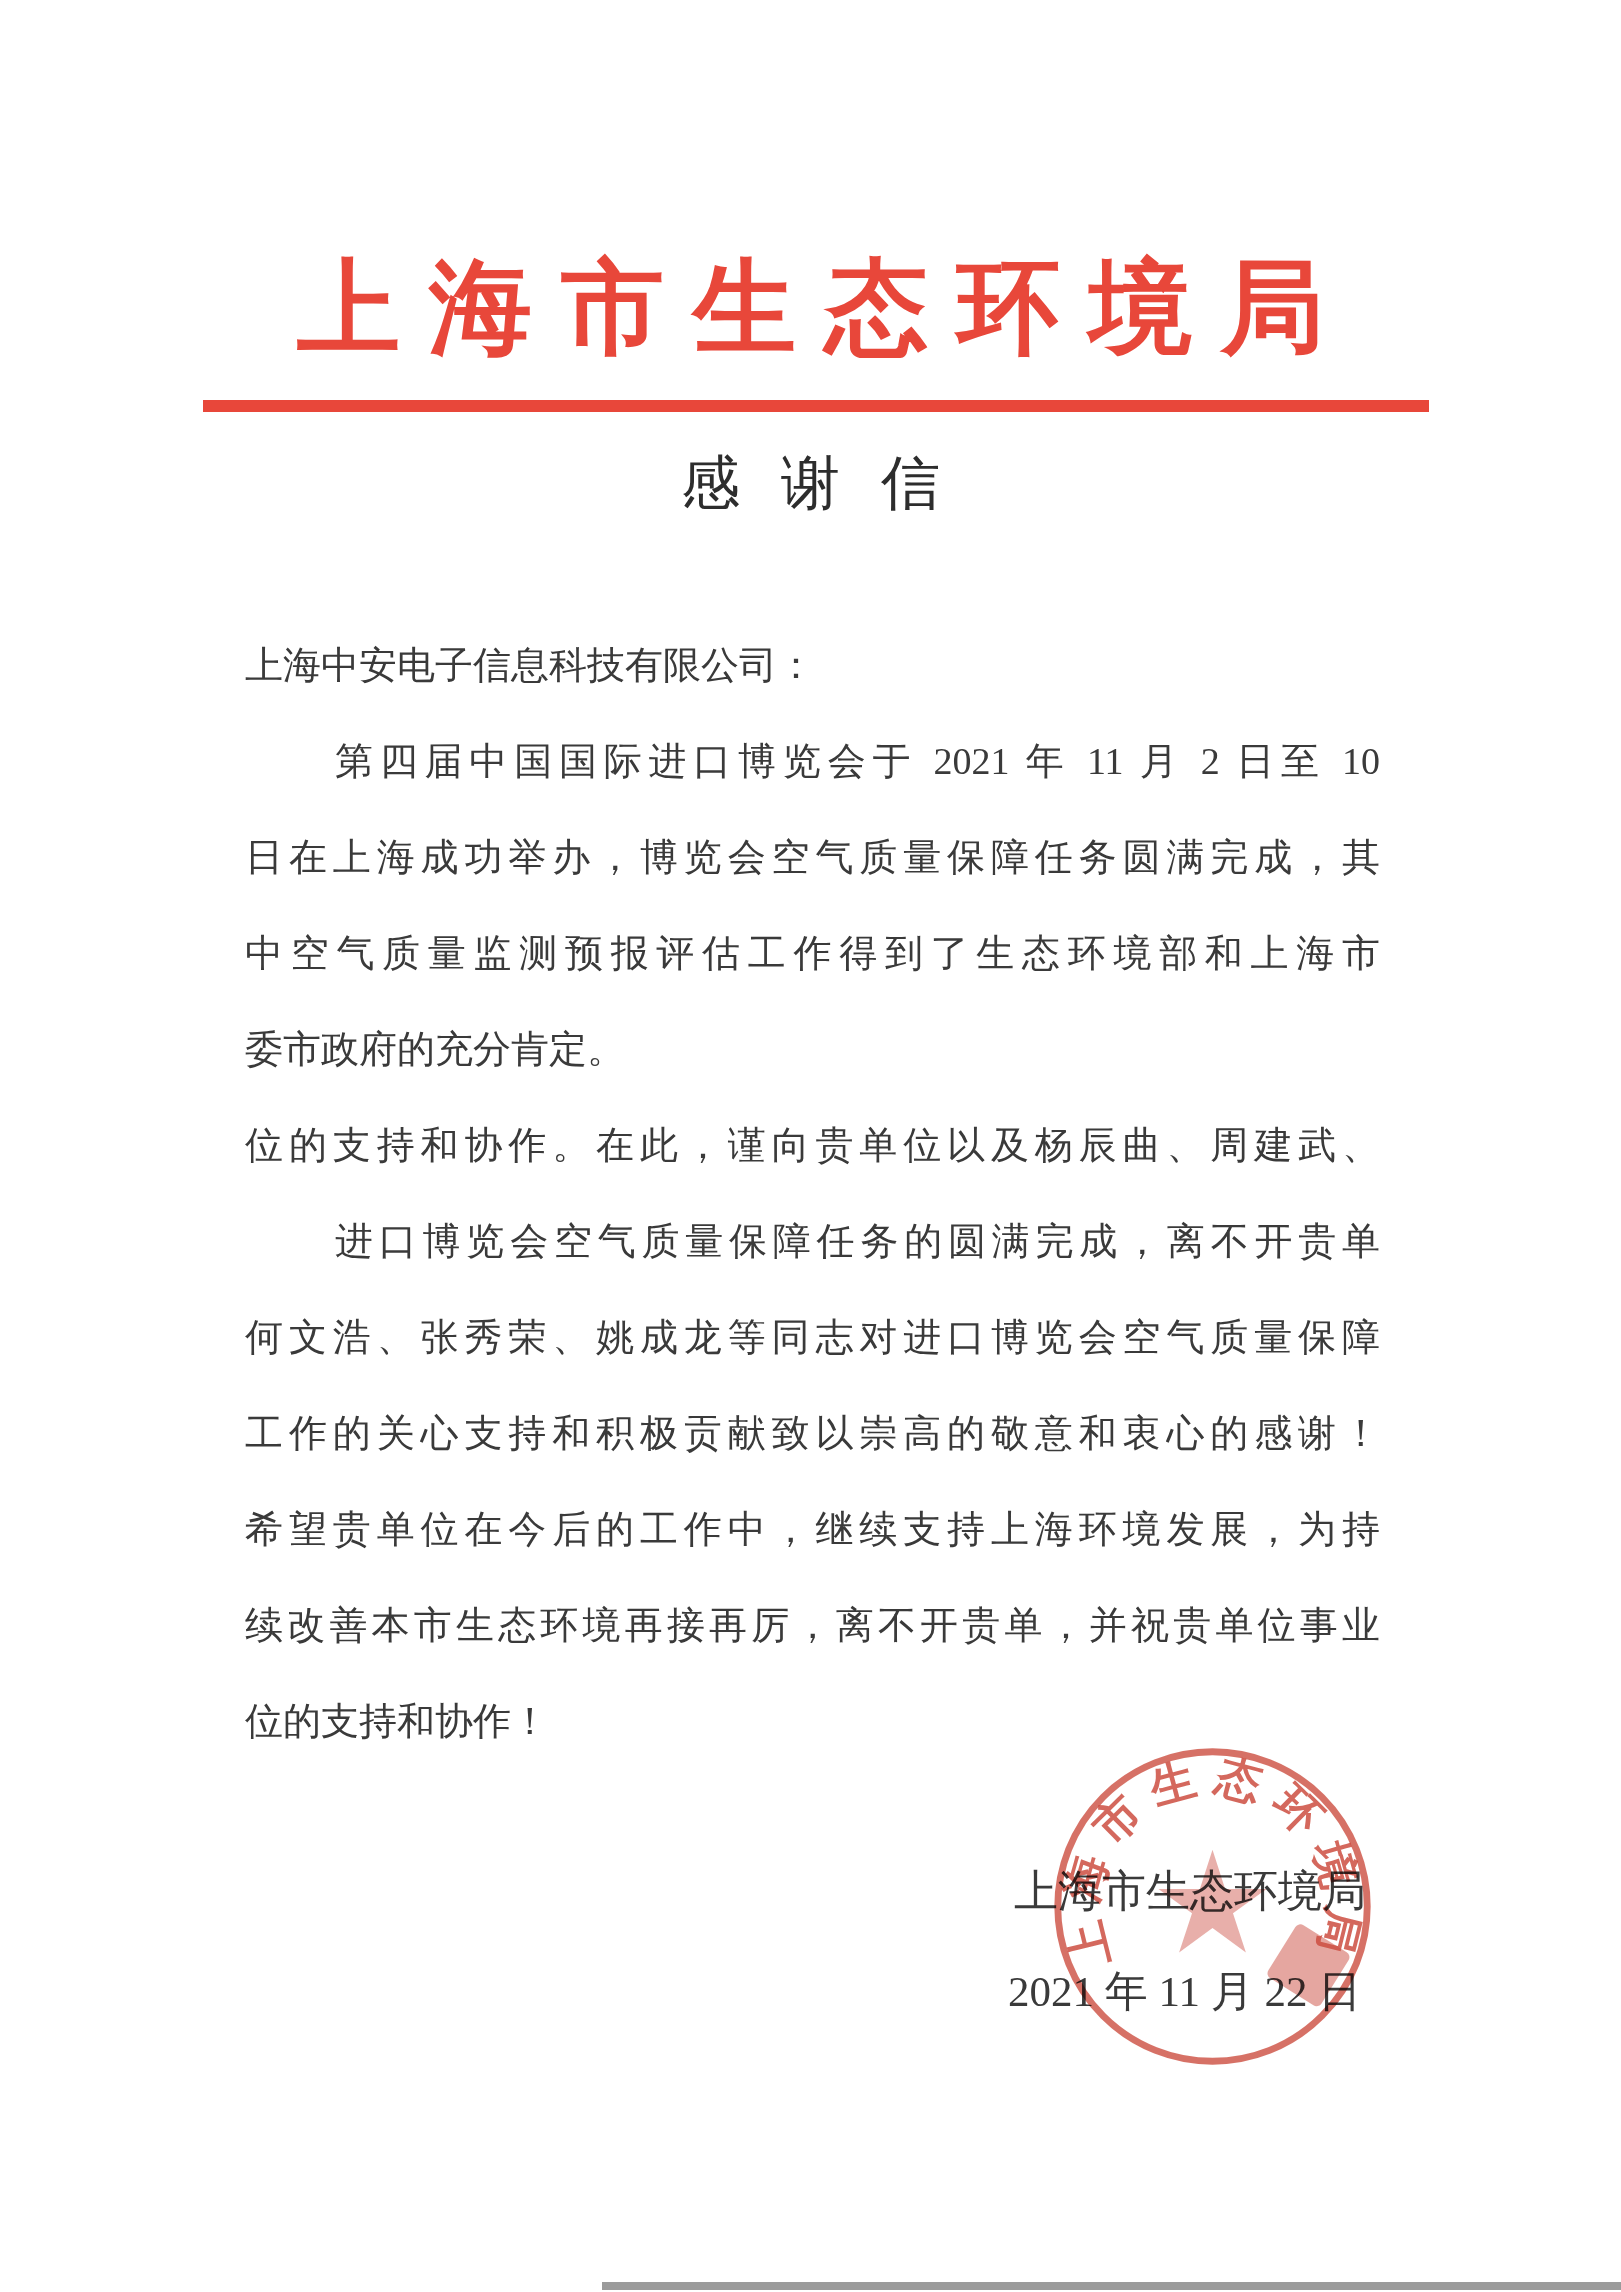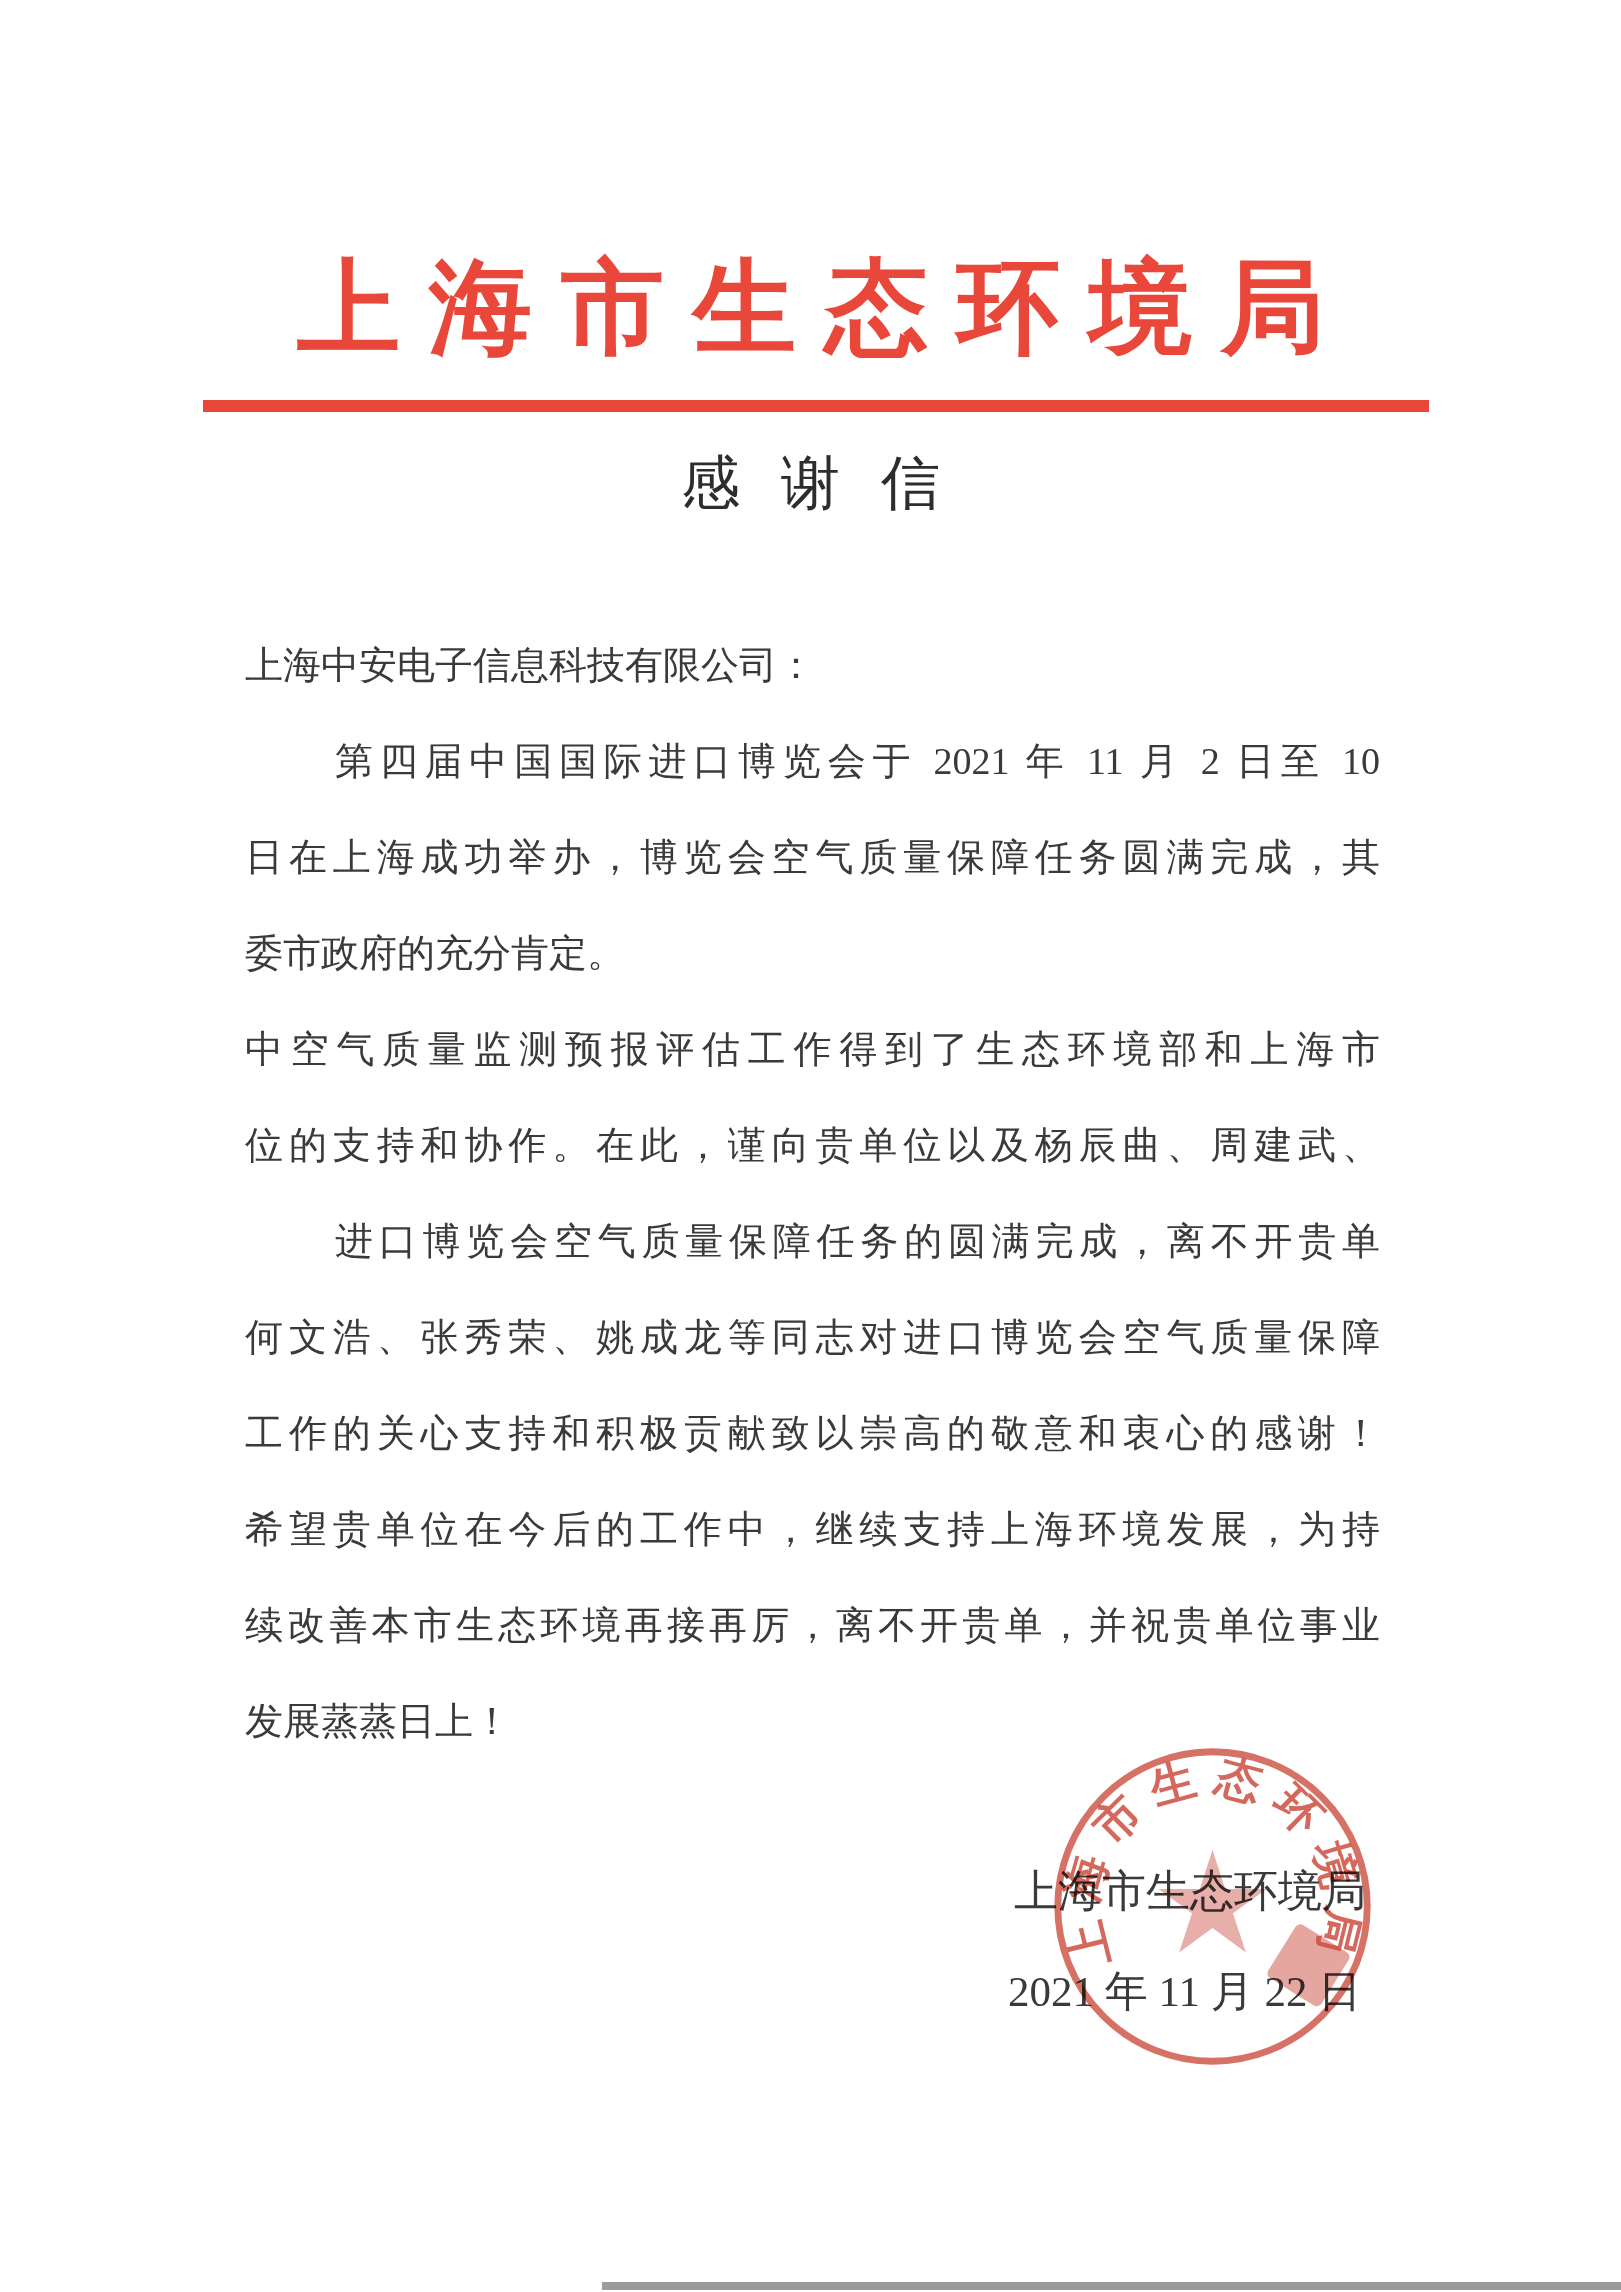--- a/index.html
+++ b/index.html
@@ -97,29 +97,29 @@
   <div class="agency-header">上海市生态环境局</div>
 
   <div class="red-rule"></div>
 
   <div class="letter-title">感谢信</div>
 
   <div class="letter-body">
     <div class="line">上海中安电子信息科技有限公司：</div>
     <div class="line fill indent">第四届中国国际进口博览会于 2021 年 11 月 2 日至 10</div>
     <div class="line fill">日在上海成功举办，博览会空气质量保障任务圆满完成，其</div>
+    <div class="line fill">中空气质量监测预报评估工作得到了生态环境部和上海市</div>
     <div class="line">委市政府的充分肯定。</div>
-    <div class="line fill">中空气质量监测预报评估工作得到了生态环境部和上海市</div>
     <div class="line fill">位的支持和协作。在此，谨向贵单位以及杨辰曲、周建武、</div>
     <div class="line fill indent">进口博览会空气质量保障任务的圆满完成，离不开贵单</div>
     <div class="line fill">何文浩、张秀荣、姚成龙等同志对进口博览会空气质量保障</div>
     <div class="line fill">工作的关心支持和积极贡献致以崇高的敬意和衷心的感谢！</div>
     <div class="line fill">希望贵单位在今后的工作中，继续支持上海环境发展，为持</div>
     <div class="line fill">续改善本市生态环境再接再厉，离不开贵单，并祝贵单位事业</div>
-    <div class="line">发展蒸蒸日上！</div>
+    <div class="line">位的支持和协作！</div>
   </div>
 
   <div class="signature">上海市生态环境局</div>
 
   <div class="date-line">2021 年 11 月 22 日</div>
 
   <svg class="seal" viewBox="0 0 340 340" xmlns="http://www.w3.org/2000/svg">
     <defs>
       <path id="sealArc" d="M 88 252 A 116 116 0 1 1 252 252" fill="none"></path>
     </defs>

